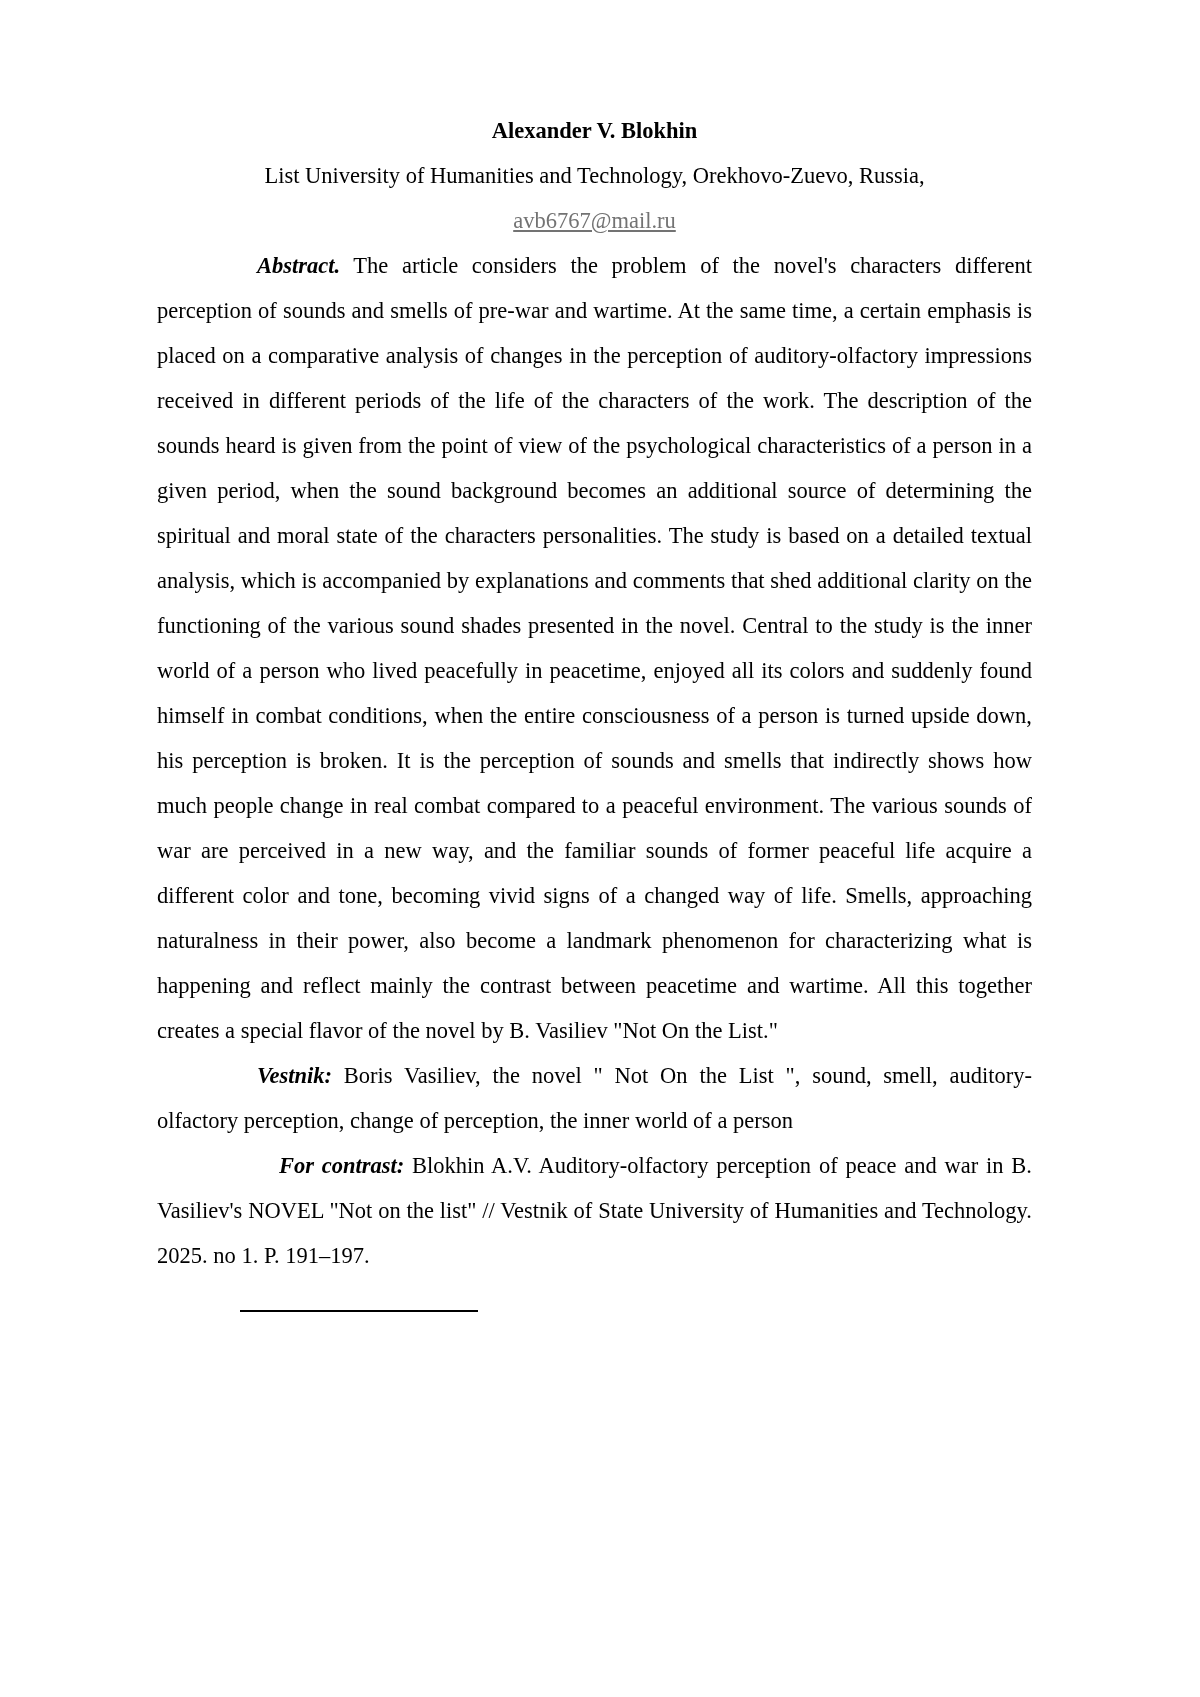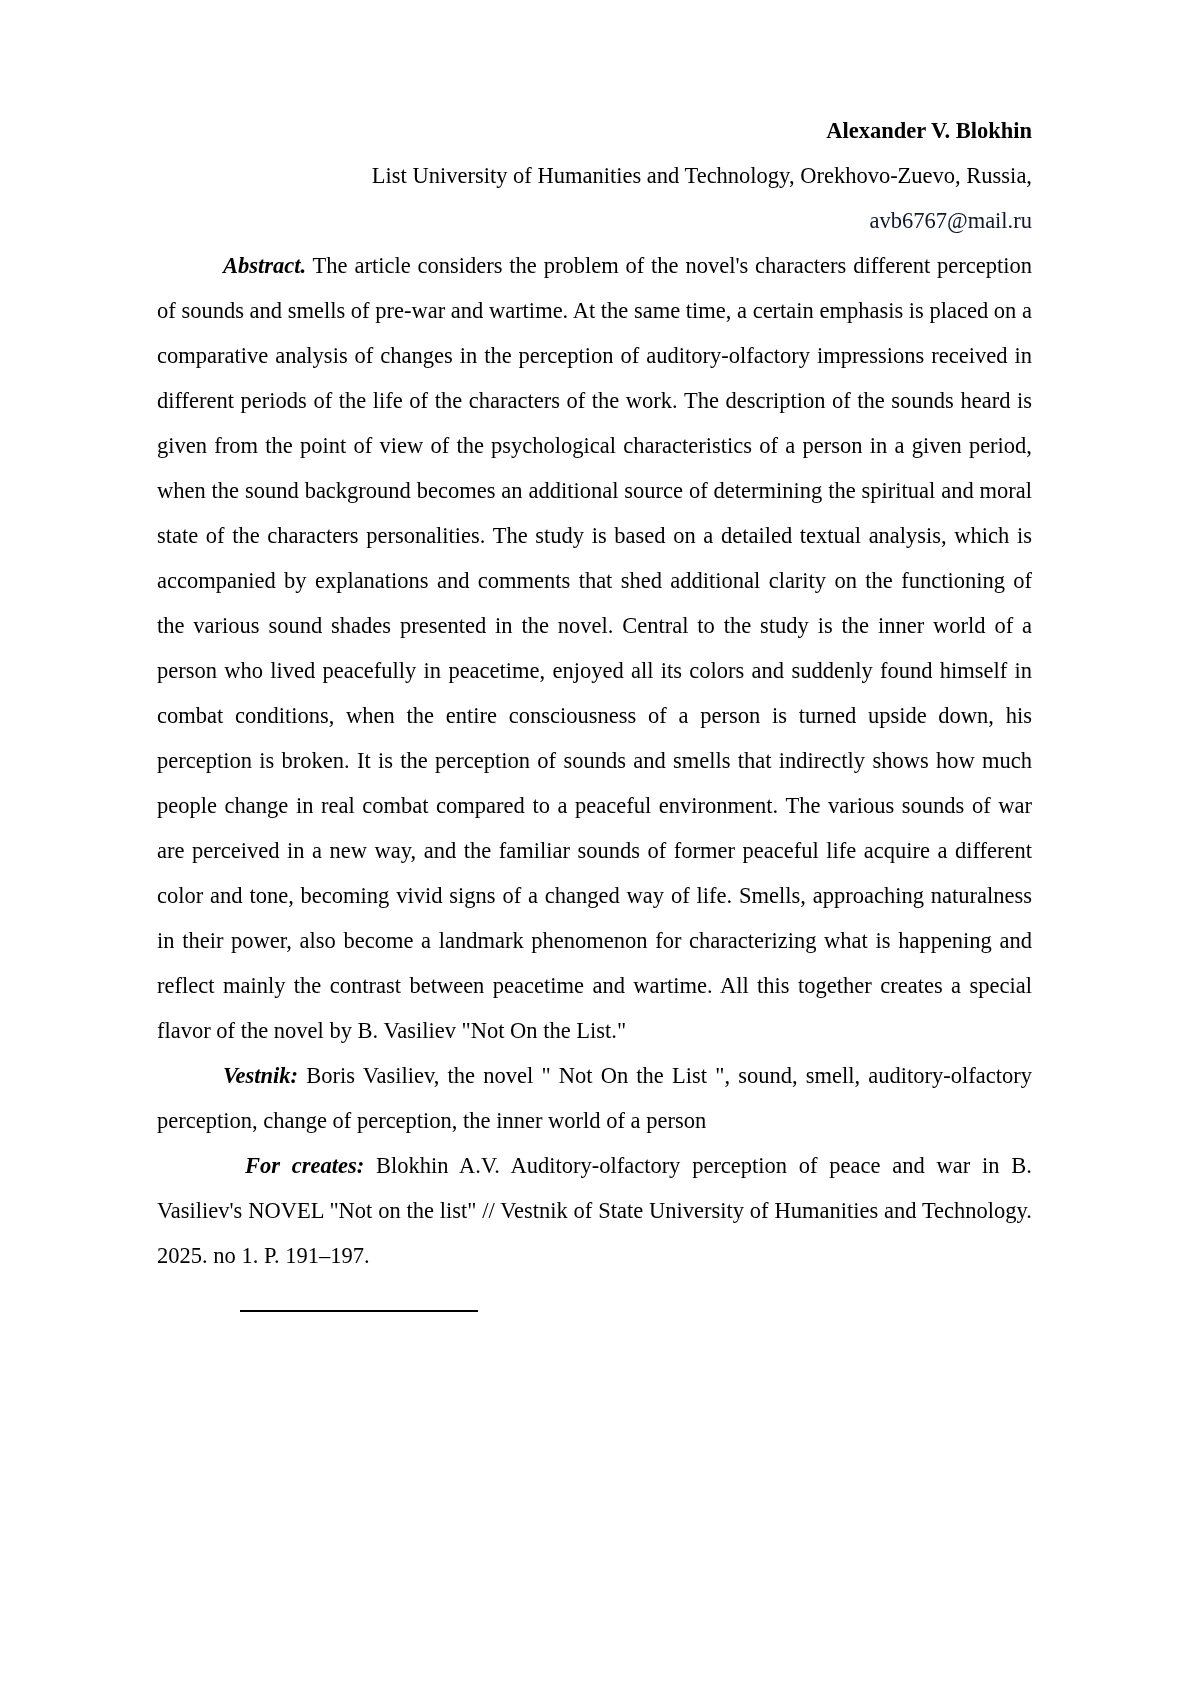--- a/index.html
+++ b/index.html
@@ -17,37 +17,39 @@
     font-family: "Liberation Serif", "DejaVu Serif", serif;
     font-size: 22.5px;
     line-height: 45px;
     color: #000000;
   }
   .para {
     margin: 0;
     text-align: justify;
   }
   .no-justify {
-    text-align: right;
+    text-align: center;
   }
   .author {
     font-weight: bold;
   }
   .lead {
     font-weight: bold;
     font-style: italic;
+    margin-left: 34px;
   }
   .indent {
     text-indent: 66px;
   }
   .indent-lg {
     text-indent: 88px;
   }
   a.email {
-    color: #0f172a;
+    color: #737373;
+    text-decoration: underline;
     cursor: pointer;
   }
   .footnote-rule {
     margin-top: 32px;
     margin-left: 83px;
     width: 238px;
     border-top: 2px solid #000000;
     height: 0;
   }
 </style>
@@ -66,18 +68,18 @@
 
   <p class="para indent">
     <span class="lead">Abstract.</span><span> The article considers the problem of the novel's characters different perception of sounds and smells of pre-war and wartime. At the same time, a certain emphasis is placed on a comparative analysis of changes in the perception of auditory-olfactory impressions received in different periods of the life of the characters of the work. The description of the sounds heard is given from the point of view of the psychological characteristics of a person in a given period, when the sound background becomes an additional source of determining the spiritual and moral state of the characters personalities. The study is based on a detailed textual analysis, which is accompanied by explanations and comments that shed additional clarity on the functioning of the various sound shades presented in the novel. Central to the study is the inner world of a person who lived peacefully in peacetime, enjoyed all its colors and suddenly found himself in combat conditions, when the entire consciousness of a person is turned upside down, his perception is broken. It is the perception of sounds and smells that indirectly shows how much people change in real combat compared to a peaceful environment. The various sounds of war are perceived in a new way, and the familiar sounds of former peaceful life acquire a different color and tone, becoming vivid signs of a changed way of life. Smells, approaching naturalness in their power, also become a landmark phenomenon for characterizing what is happening and reflect mainly the contrast between peacetime and wartime. All this together creates a special flavor of the novel by B. Vasiliev "Not On the List."</span>
   </p>
 
   <p class="para indent">
     <span class="lead">Vestnik:</span><span> Boris Vasiliev, the novel " Not On the List ", sound, smell, auditory-olfactory perception, change of perception, the inner world of a person</span>
   </p>
 
   <p class="para indent-lg">
-    <span class="lead">For creates:</span><span> Blokhin A.V. Auditory-olfactory perception of peace and war in B. Vasiliev's NOVEL "Not on the list" // Vestnik of State University of Humanities and Technology. 2025. no 1. P. 191–197.</span>
+    <span class="lead">For contrast:</span><span> Blokhin A.V. Auditory-olfactory perception of peace and war in B. Vasiliev's NOVEL "Not on the list" // Vestnik of State University of Humanities and Technology. 2025. no 1. P. 191–197.</span>
   </p>
 
   <div class="footnote-rule"></div>
 
 </div>
 
 </body></html>

